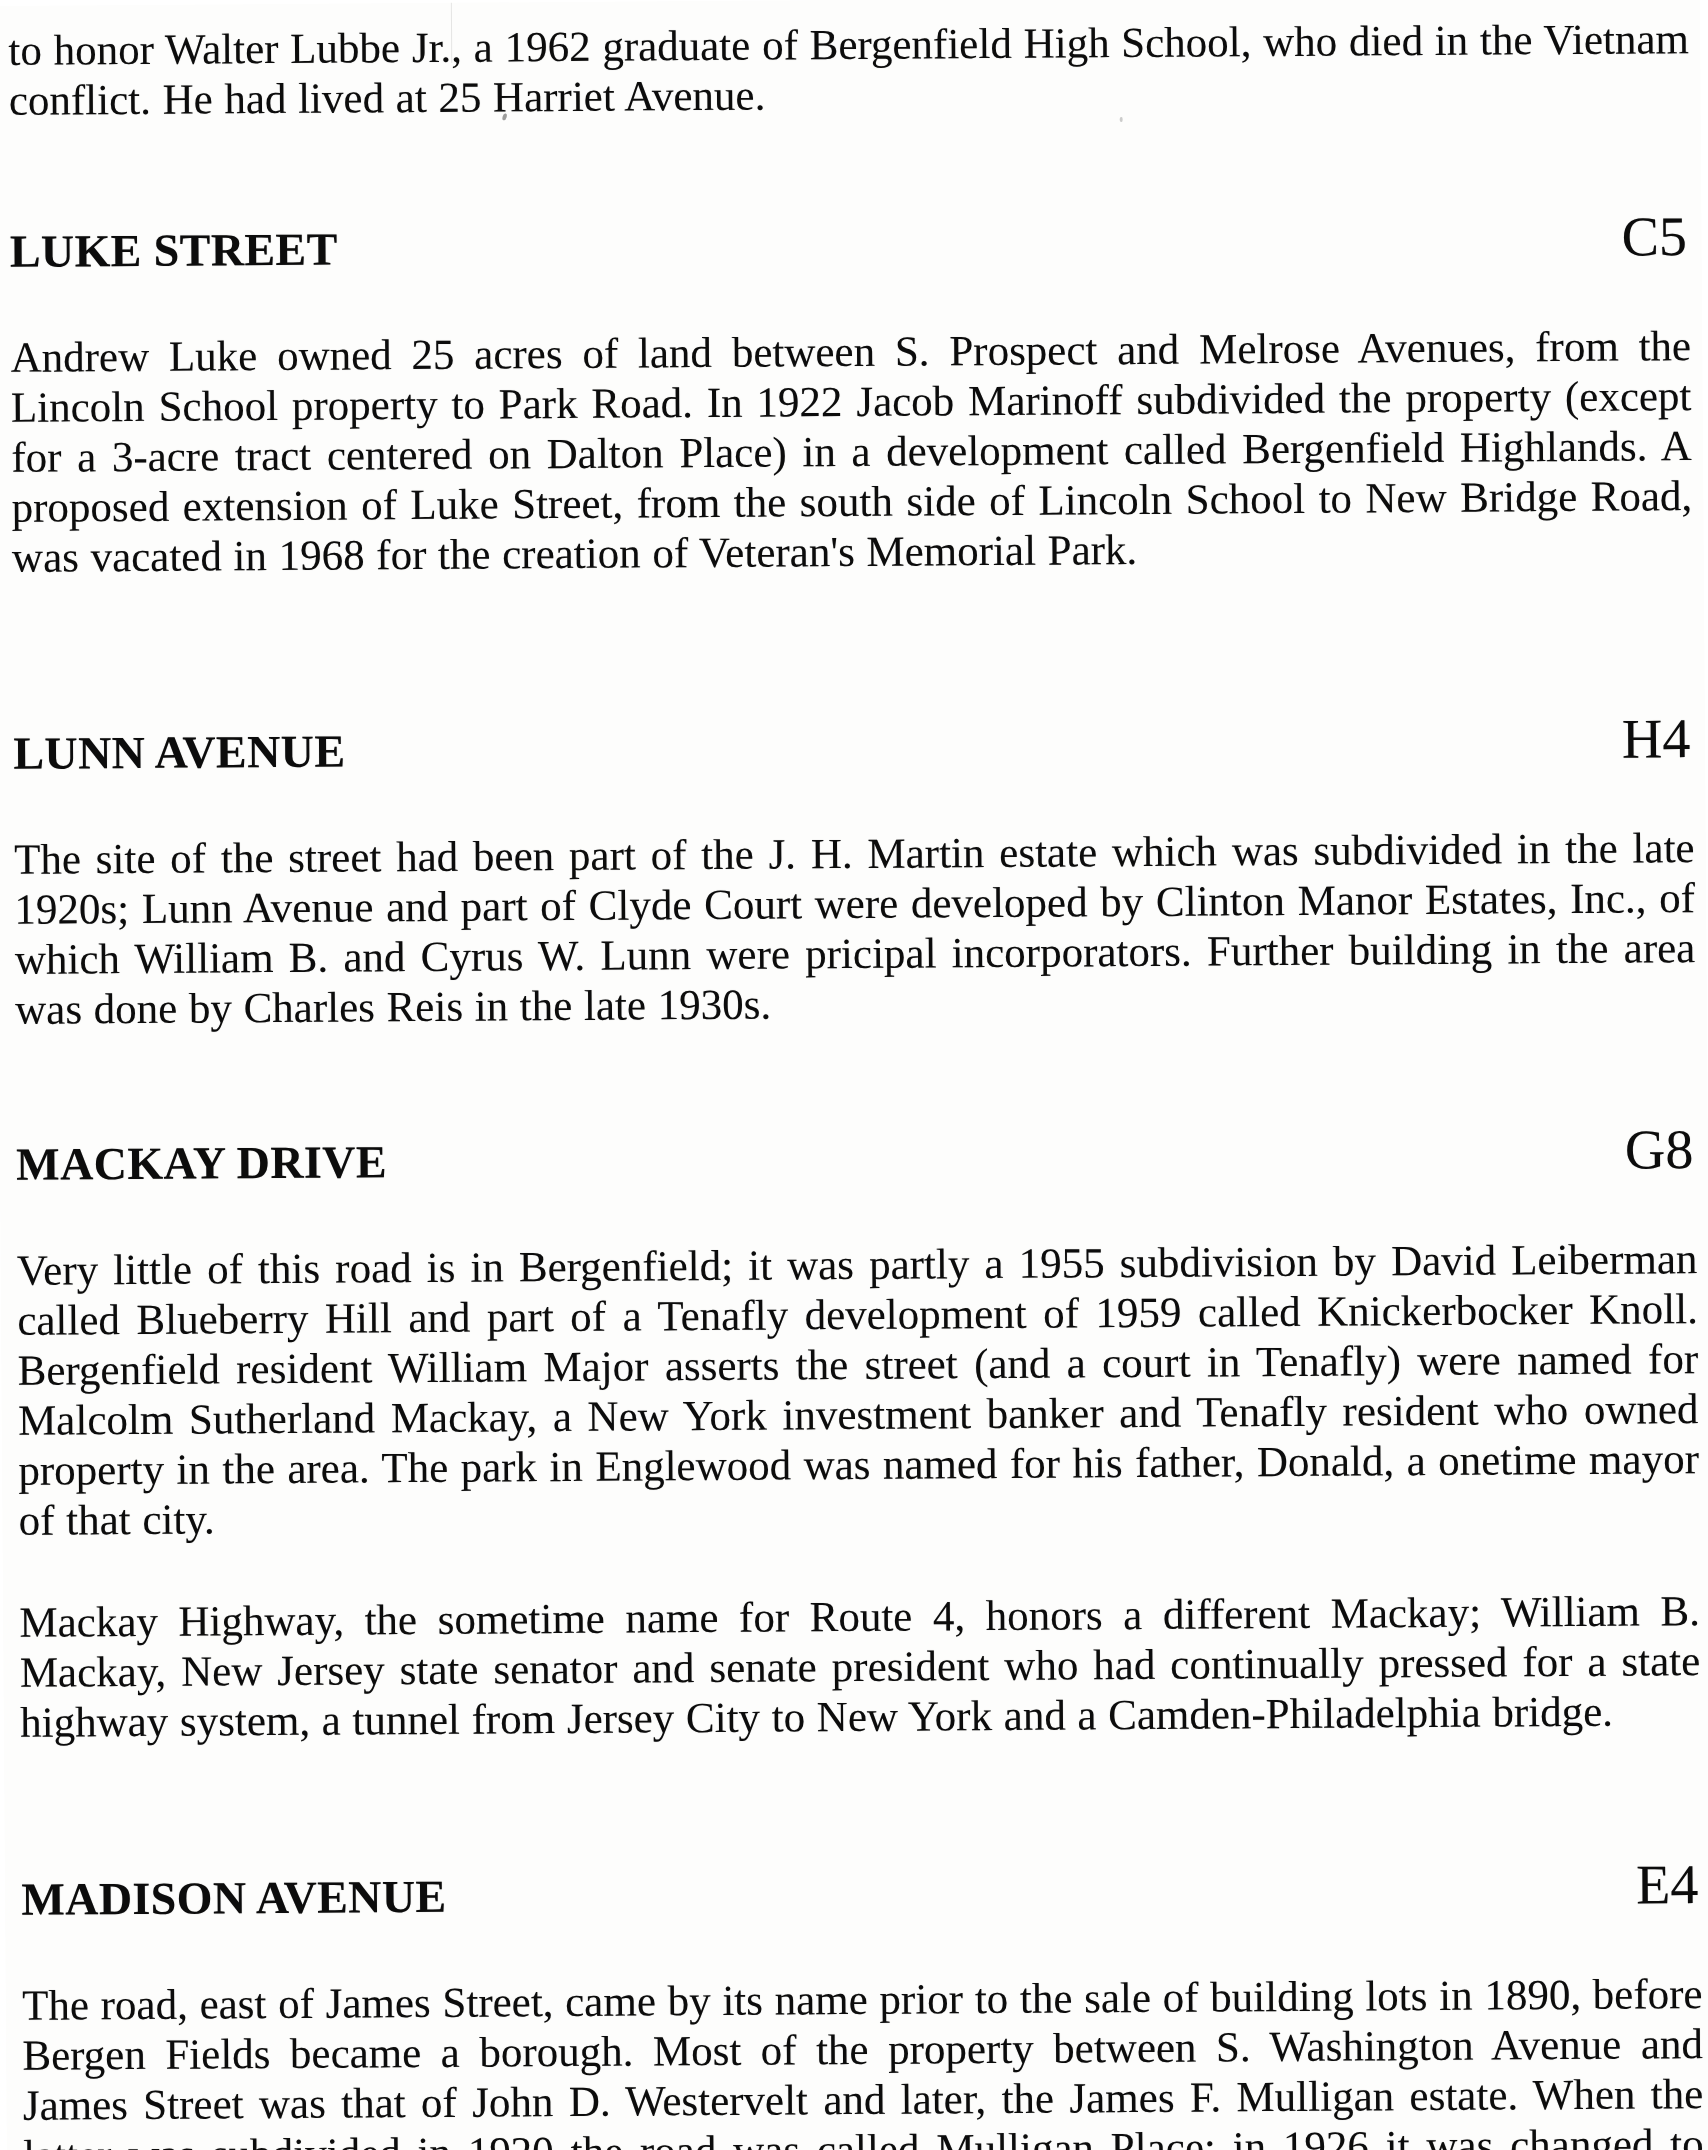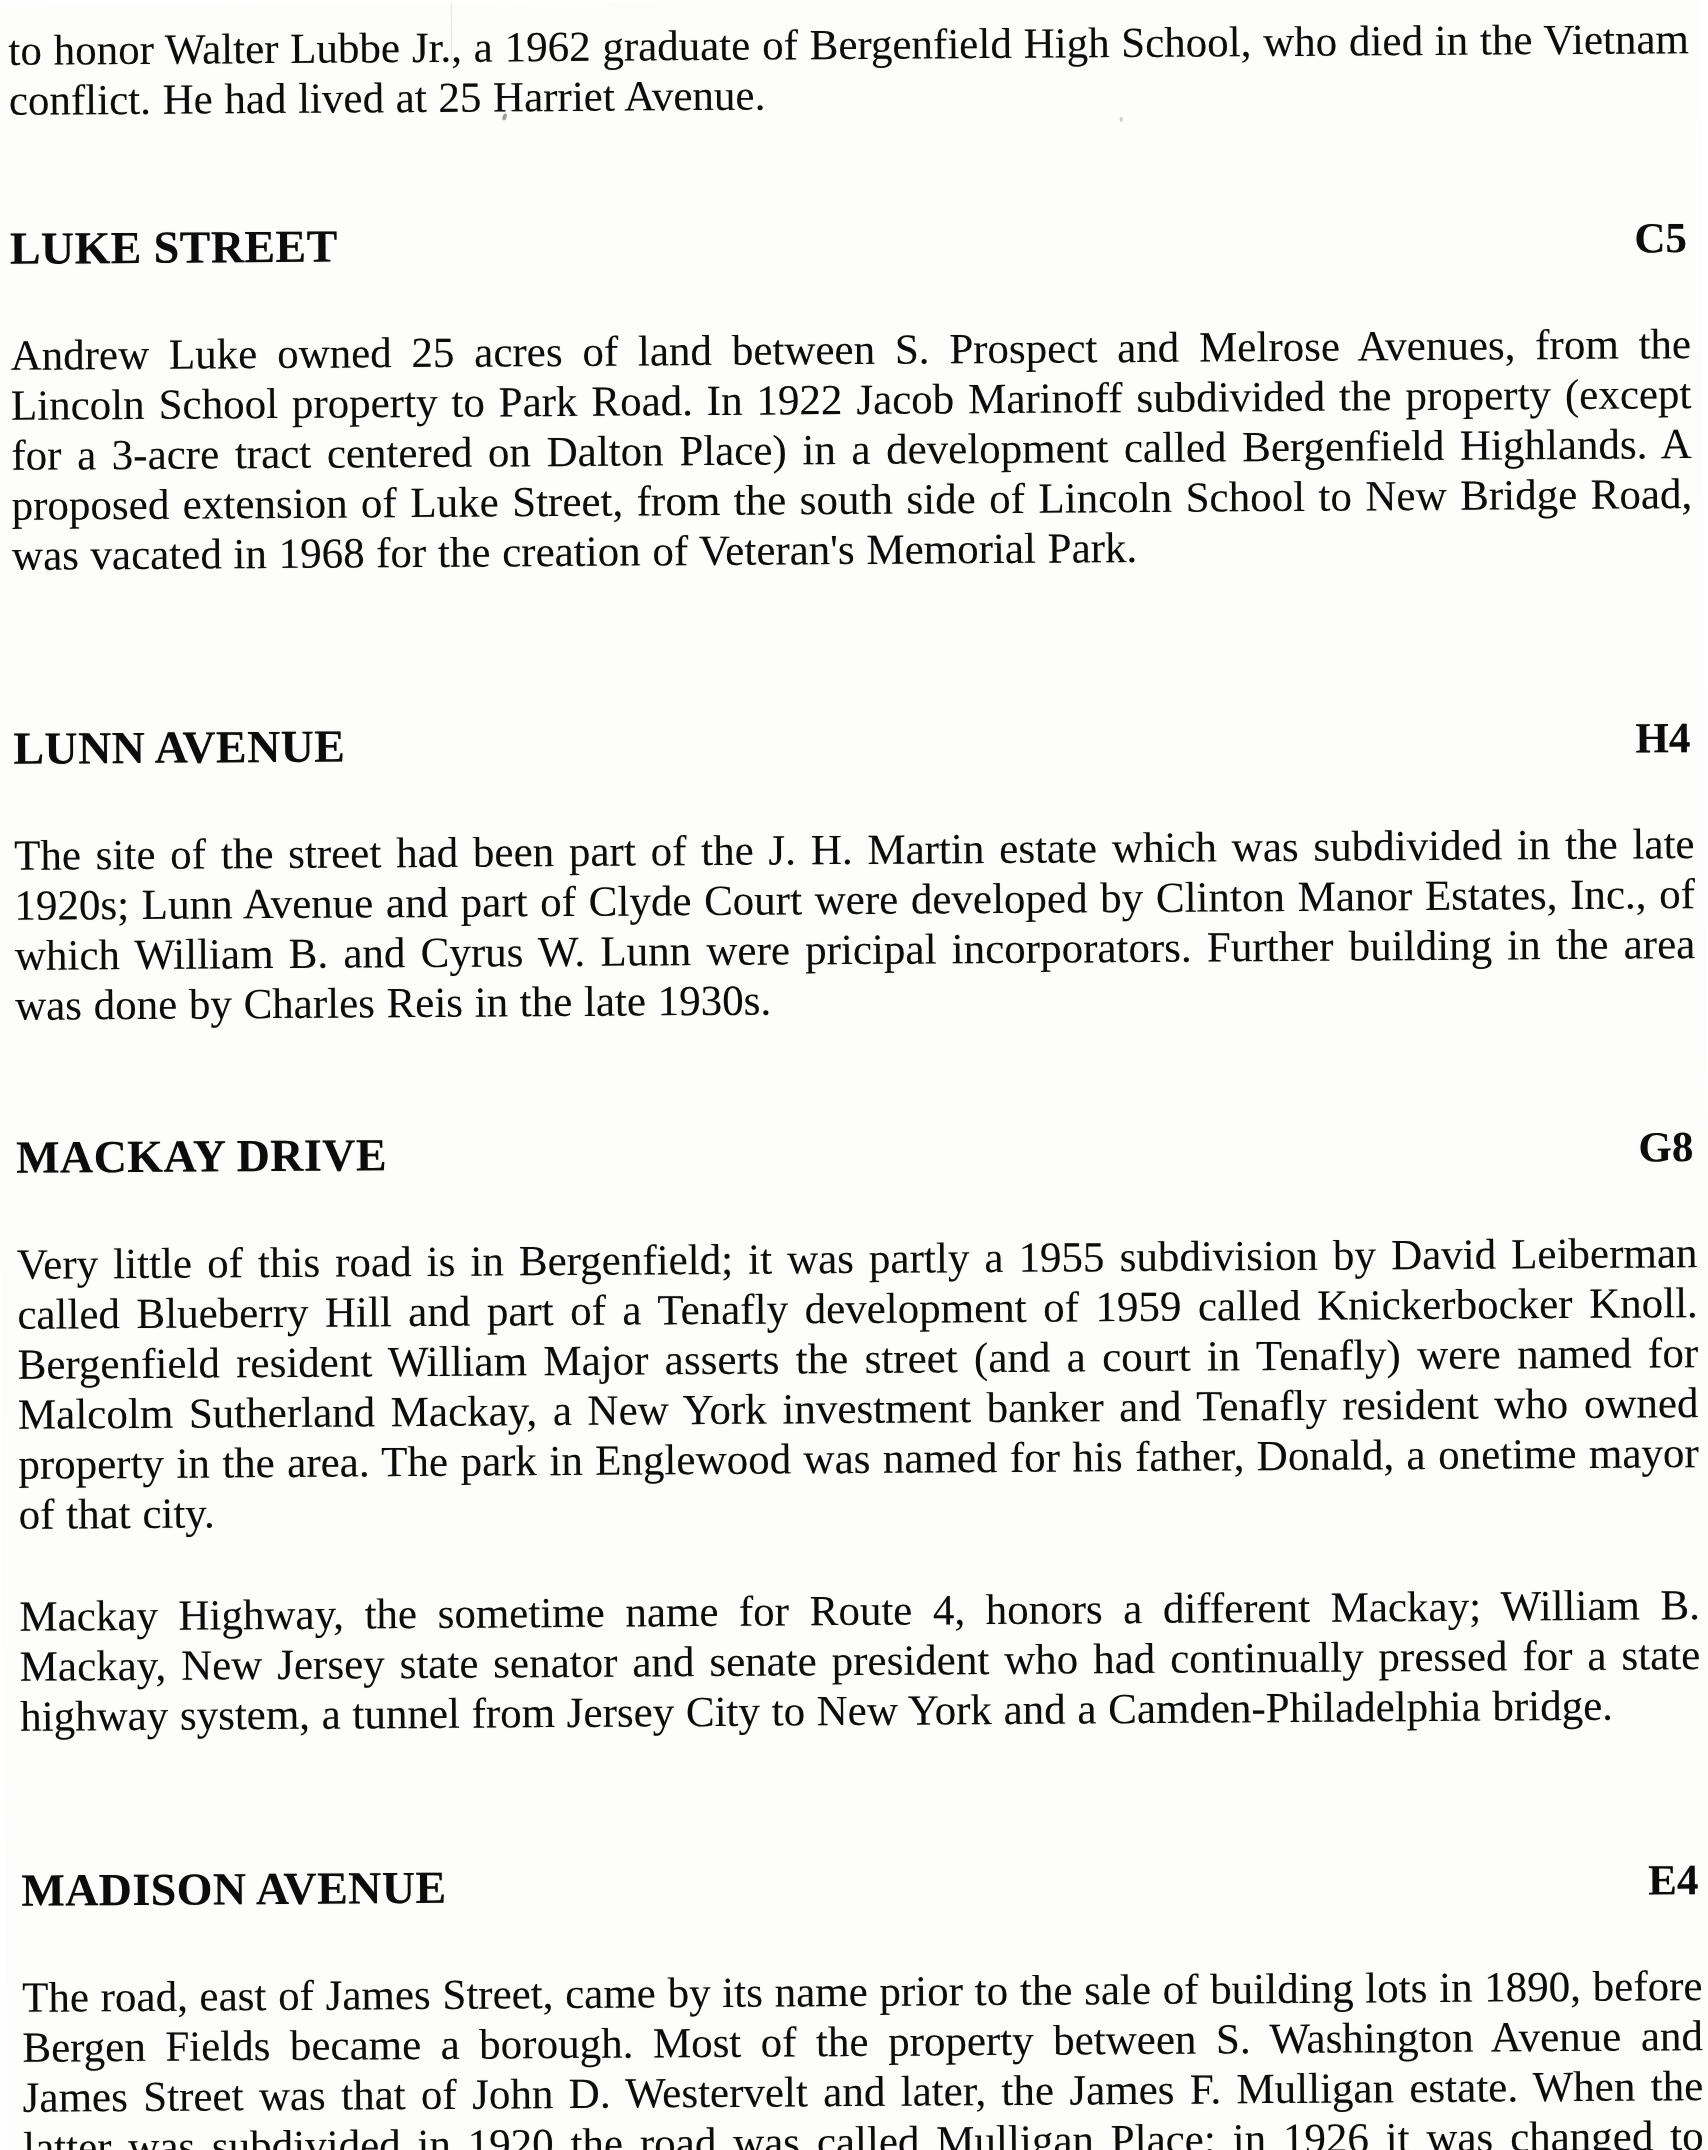--- a/index.html
+++ b/index.html
@@ -39,23 +39,23 @@
   }
   .section-heading {
     font-size: 46px;
     line-height: 51px;
     font-weight: bold;
     letter-spacing: 0.4px;
     margin: 0;
     text-shadow: 0 0 0.9px rgba(0,0,0,0.35);
   }
   .grid-ref {
-    font-size: 43px;
+    font-size: 56px;
     line-height: 51px;
-    font-weight: bold;
+    font-weight: normal;
     text-shadow: 0 0 0.9px rgba(0,0,0,0.30);
     padding-right: 3.4px;
   }
   
   .mt-heading-1 { margin-top: 97px; }
   .mt-para     { margin-top: 56px; }
   .mt-heading-2 { margin-top: 142px; }
   .mt-heading-3 { margin-top: 101px; }
   .mt-para-2   { margin-top: 52px; }
   .mt-heading-4 { margin-top: 123px; }

